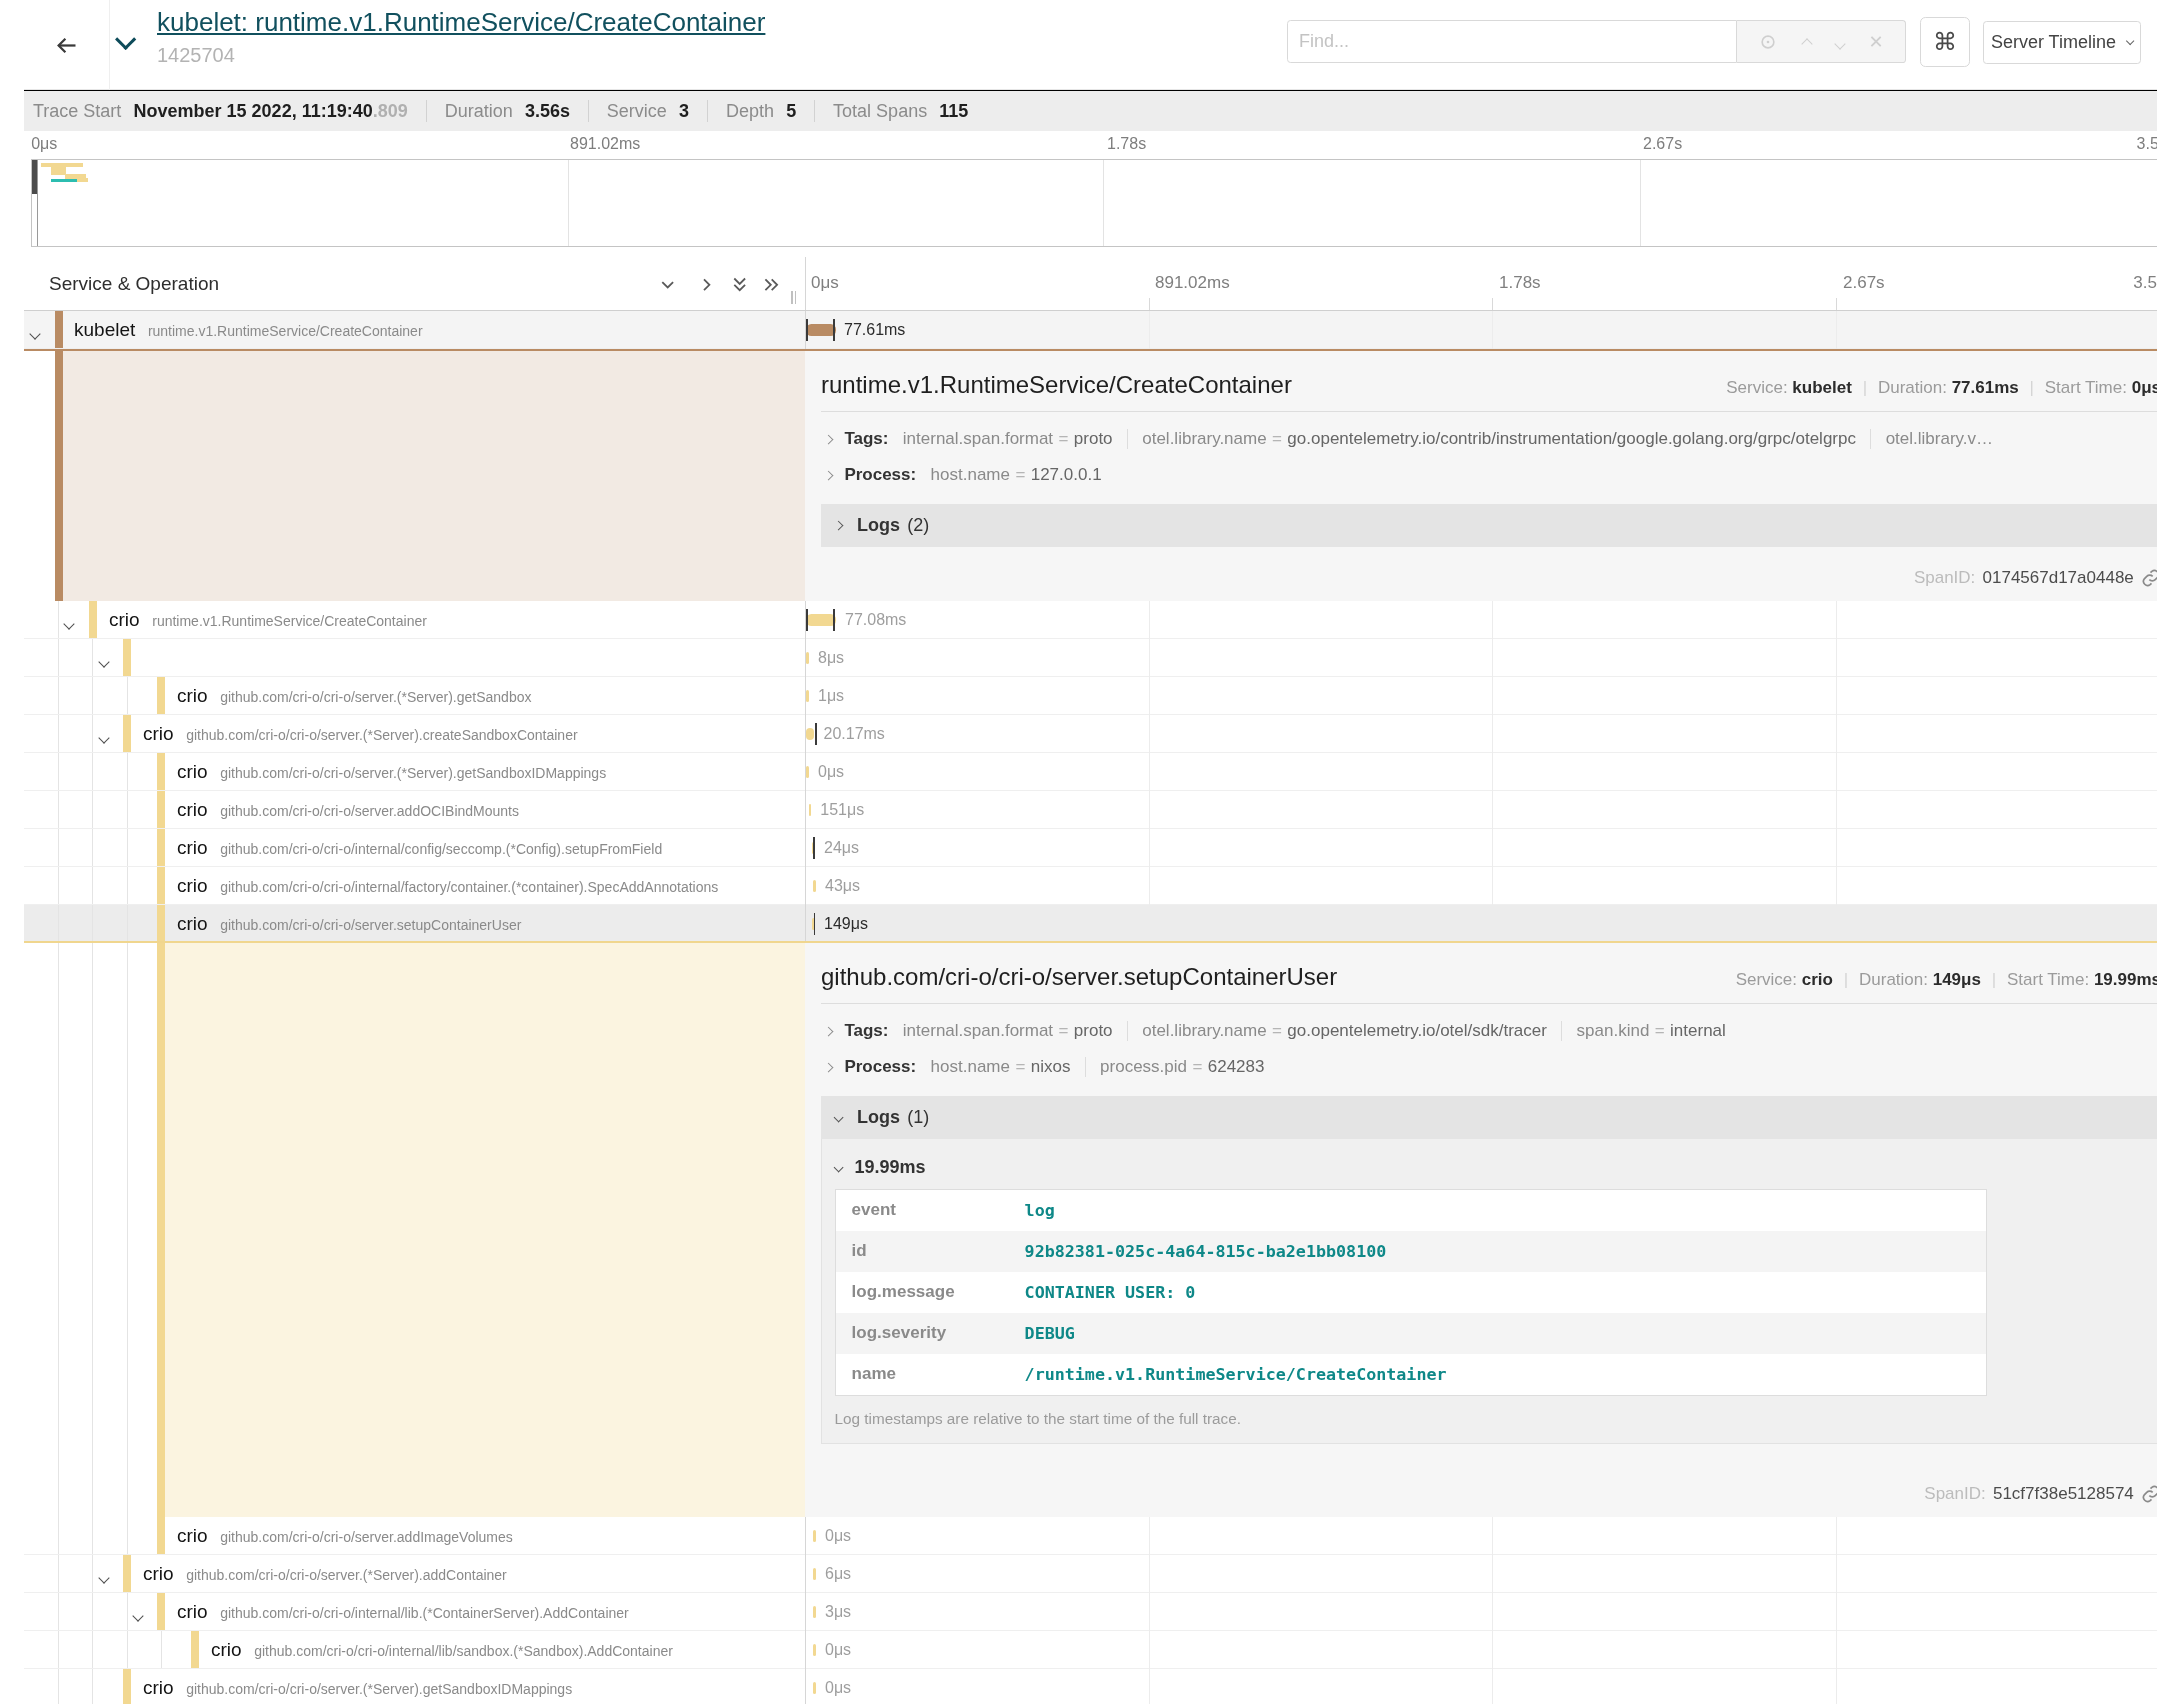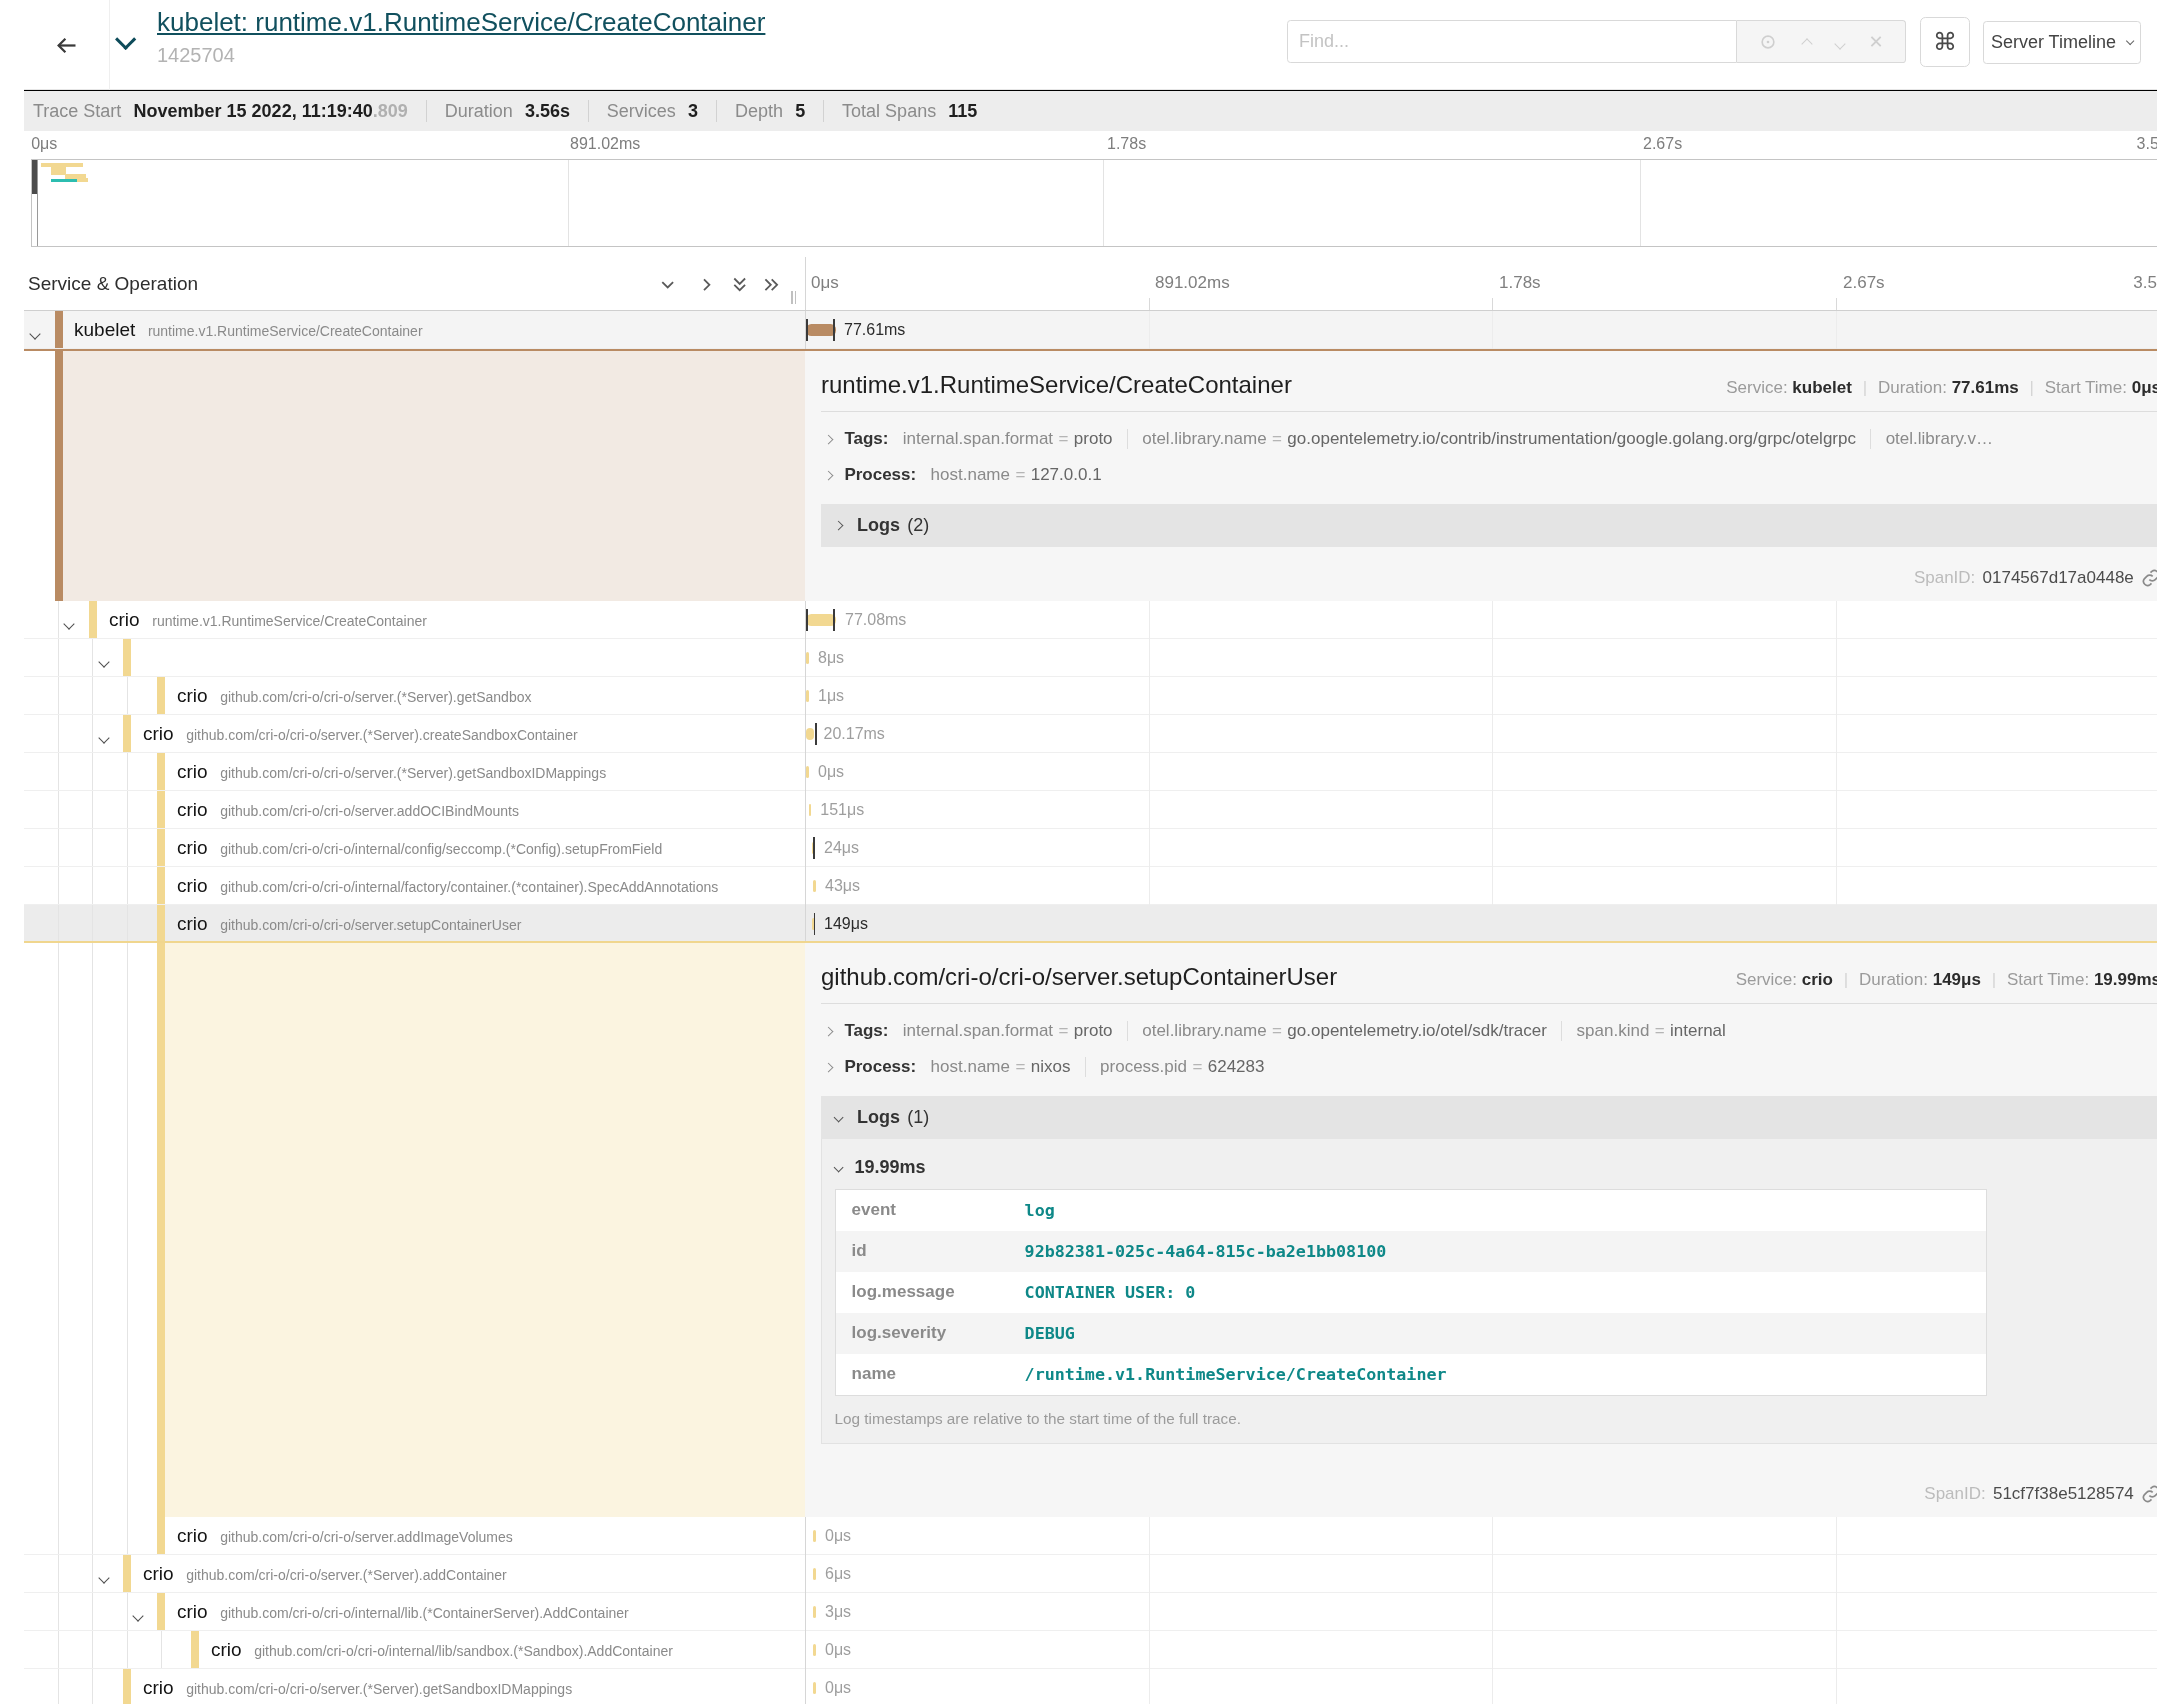--- a/index.html
+++ b/index.html
@@ -40,21 +40,21 @@
   .minimap { position:absolute; left:0; top:131px; width:100%; height:126px; background:#fff; }
   .mini-labels { position:relative; height:27px; font-size:16px; color:#7d7d7d; }
   .mini-labels span { position:absolute; top:3.6px; }
   .mini-canvas { position:absolute; left:7.2px; top:28px; width:2144px; height:88px; border:0.9px solid #c4c4c4; background:#fff; }
   .mini-grid { position:absolute; top:0; bottom:0; width:0.9px; background:#e3e3e3; }
   .mini-strip { position:absolute; }
   .mini-scrub-line { position:absolute; left:4.5px; top:0; bottom:0; width:0.9px; background:#9a9a9a; }
 
   
   .grid-header { position:absolute; left:0; top:257px; width:100%; height:54px; background:#fff; border-bottom:0.9px solid #cfcfcf; }
-  .svcop-title { position:absolute; left:4px; top:16px; font-size:19px; color:#2e2e2e; }
+  .svcop-title { position:absolute; left:25px; top:16px; font-size:19px; color:#2e2e2e; }
   .hdr-icon { position:absolute; top:17px; width:23.4px; height:21.6px; cursor:pointer; }
   .grid-boundary { position:absolute; left:781px; top:0; bottom:0; width:0.9px; background:#d6d6d6; }
   .ruler-lbl { position:absolute; top:16px; font-size:17px; color:#7f7f7f; }
   .ruler-tick { position:absolute; bottom:0; width:0.9px; height:11.7px; background:#d9d9d9; }
   .col-resizer { position:absolute; left:767px; top:34px; width:7.2px; height:12.6px; cursor:col-resize; }
   .col-resizer i { display:inline-block; width:1.8px; height:12.6px; background:#c0c0c0; margin-right:1.8px; }
 
   
   .content { position:absolute; left:0; top:311px; width:100%; height:1393px; }
   .rows-block { position:relative; width:100%; overflow:hidden; }
@@ -151,21 +151,21 @@
   </div>
 
   <div class="summary-bar">
     <span class="lbl">Trace Start </span>
     <span class="val">November 15 2022, 11:19:40</span>
     <span class="dim">.809</span>
     <span class="sum-sep"></span>
     <span class="lbl">Duration </span>
     <span class="val">3.56s</span>
     <span class="sum-sep"></span>
-    <span class="lbl">Services </span>
+    <span class="lbl">Service </span>
     <span class="val">3</span>
     <span class="sum-sep"></span>
     <span class="lbl">Depth </span>
     <span class="val">5</span>
     <span class="sum-sep"></span>
     <span class="lbl">Total Spans </span>
     <span class="val">115</span>
   </div>
 
   <div class="minimap">

